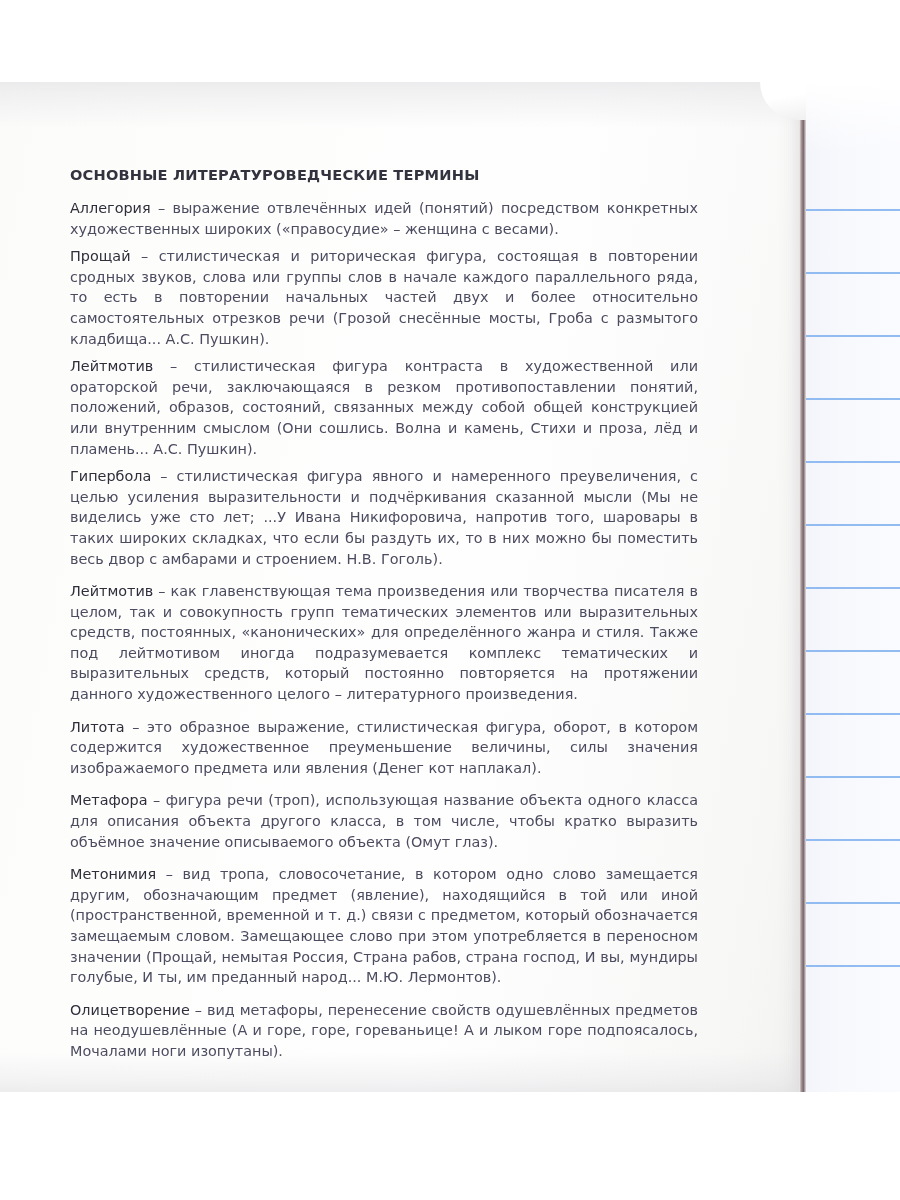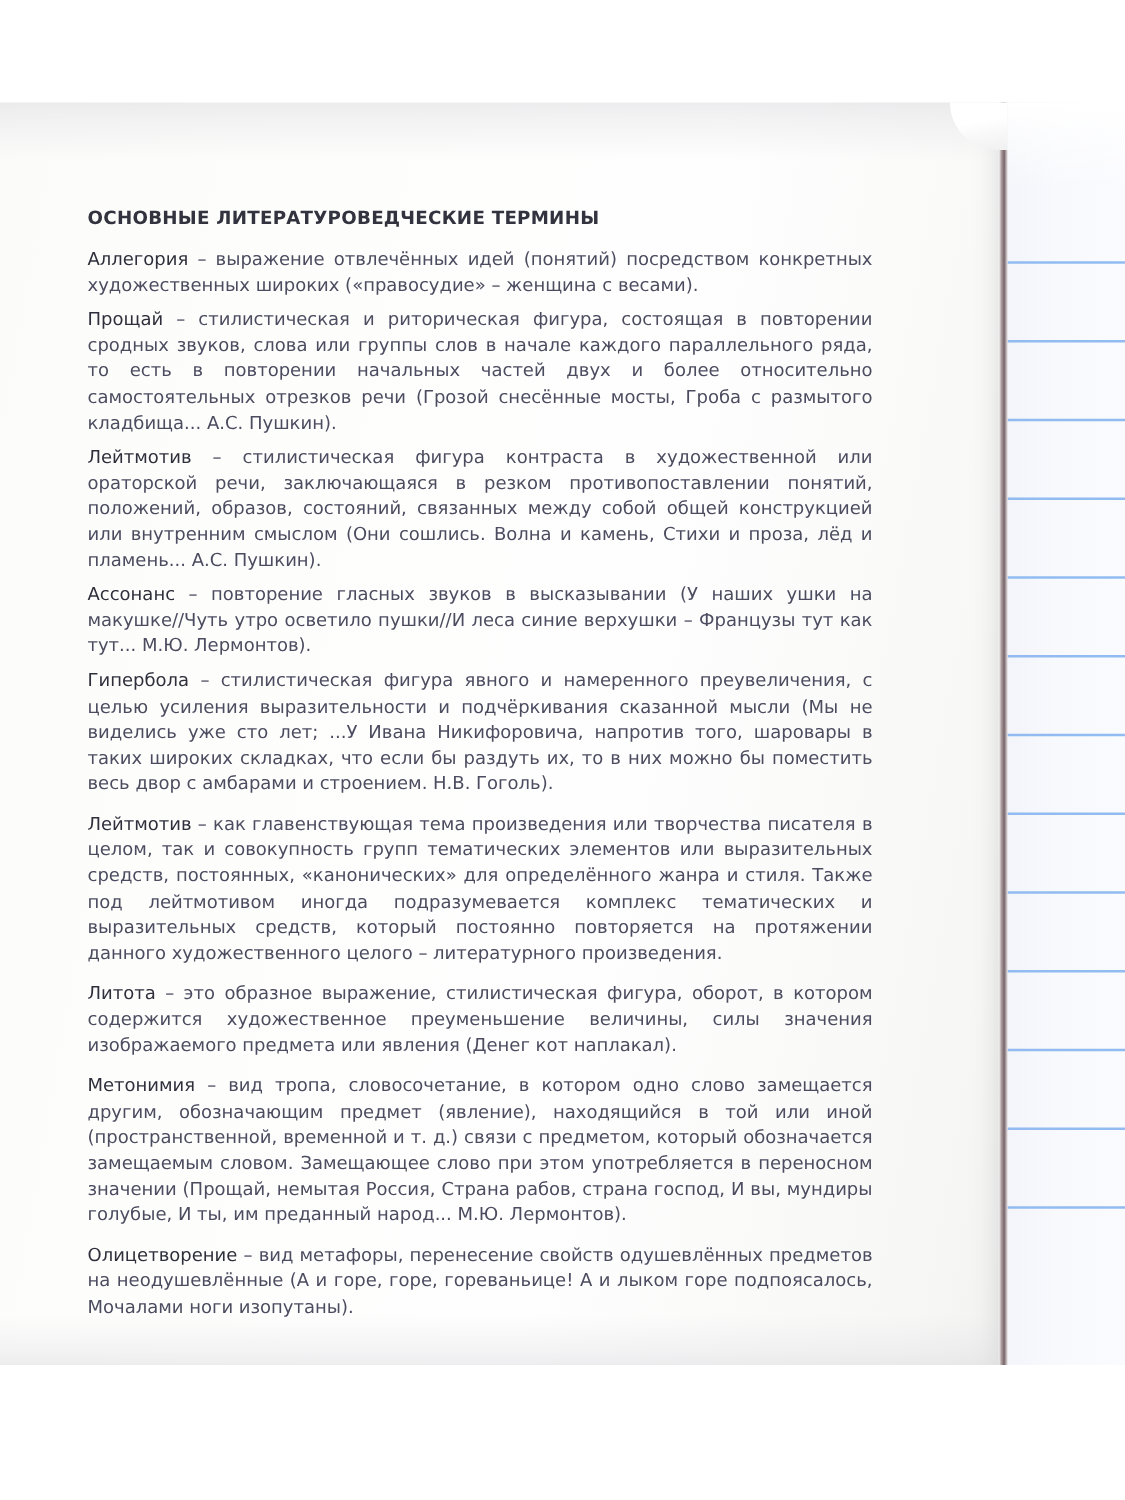--- a/index.html
+++ b/index.html
@@ -165,37 +165,37 @@
 
 
         <p class="entry">
           <span class="term">Прощай</span><span> – стилистическая и риторическая фигура, состоящая в повторении сродных звуков, слова или группы слов в начале каждого параллельного ряда, то есть в повторении начальных частей двух и более относительно самостоятельных отрезков речи (Грозой снесённые мосты, Гроба с размытого кладбища... А.С. Пушкин).</span>
         </p>
 
         <p class="entry">
           <span class="term">Лейтмотив</span><span> – стилистическая фигура контраста в художественной или ораторской речи, заключающаяся в резком противопоставлении понятий, положений, образов, состояний, связанных между собой общей конструкцией или внутренним смыслом (Они сошлись. Волна и камень, Стихи и проза, лёд и пламень... А.С. Пушкин).</span>
         </p>
 
-        <p class="entry">
-          <span class="term">Ассонанс</span><span> – повторение гласных звуков в высказывании (У наших ушки на макушке//Чуть утро осветило пушки//И леса синие верхушки – Французы тут как тут... М.Ю. Лермонтов).</span>
-        </p>
 
         <p class="entry gap">
           <span class="term">Гипербола</span><span> – стилистическая фигура явного и намеренного преувеличения, с целью усиления выразительности и подчёркивания сказанной мысли (Мы не виделись уже сто лет; ...У Ивана Никифоровича, напротив того, шаровары в таких широких складках, что если бы раздуть их, то в них можно бы поместить весь двор с амбарами и строением. Н.В. Гоголь).</span>
         </p>
 
 
         <p class="entry gap">
           <span class="term">Лейтмотив</span><span> – как главенствующая тема произведения или творчества писателя в целом, так и совокупность групп тематических элементов или выразительных средств, постоянных, «канонических» для определённого жанра и стиля. Также под лейтмотивом иногда подразумевается комплекс тематических и выразительных средств, который постоянно повторяется на протяжении данного художественного целого – литературного произведения.</span>
         </p>
 
         <p class="entry gap">
           <span class="term">Литота</span><span> – это образное выражение, стилистическая фигура, оборот, в котором содержится художественное преуменьшение величины, силы значения изображаемого предмета или явления (Денег кот наплакал).</span>
         </p>
 
+        <p class="entry gap">
+          <span class="term">Метафора</span><span> – фигура речи (троп), использующая название объекта одного класса для описания объекта другого класса, в том числе, чтобы кратко выразить объёмное значение описываемого объекта (Омут глаз).</span>
+        </p>
 
         <p class="entry gap">
           <span class="term">Метонимия</span><span> – вид тропа, словосочетание, в котором одно слово замещается другим, обозначающим предмет (явление), находящийся в той или иной (пространственной, временной и т. д.) связи с предметом, который обозначается замещаемым словом. Замещающее слово при этом употребляется в переносном значении (Прощай, немытая Россия, Страна рабов, страна господ, И вы, мундиры голубые, И ты, им преданный народ... М.Ю. Лермонтов).</span>
         </p>
 
         <p class="entry">
           <span class="term">Олицетворение</span><span> – вид метафоры, перенесение свойств одушевлённых предметов на неодушевлённые (А и горе, горе, гореваньице! А и лыком горе подпоясалось, Мочалами ноги изопутаны).</span>
         </p>
 
       </div>

